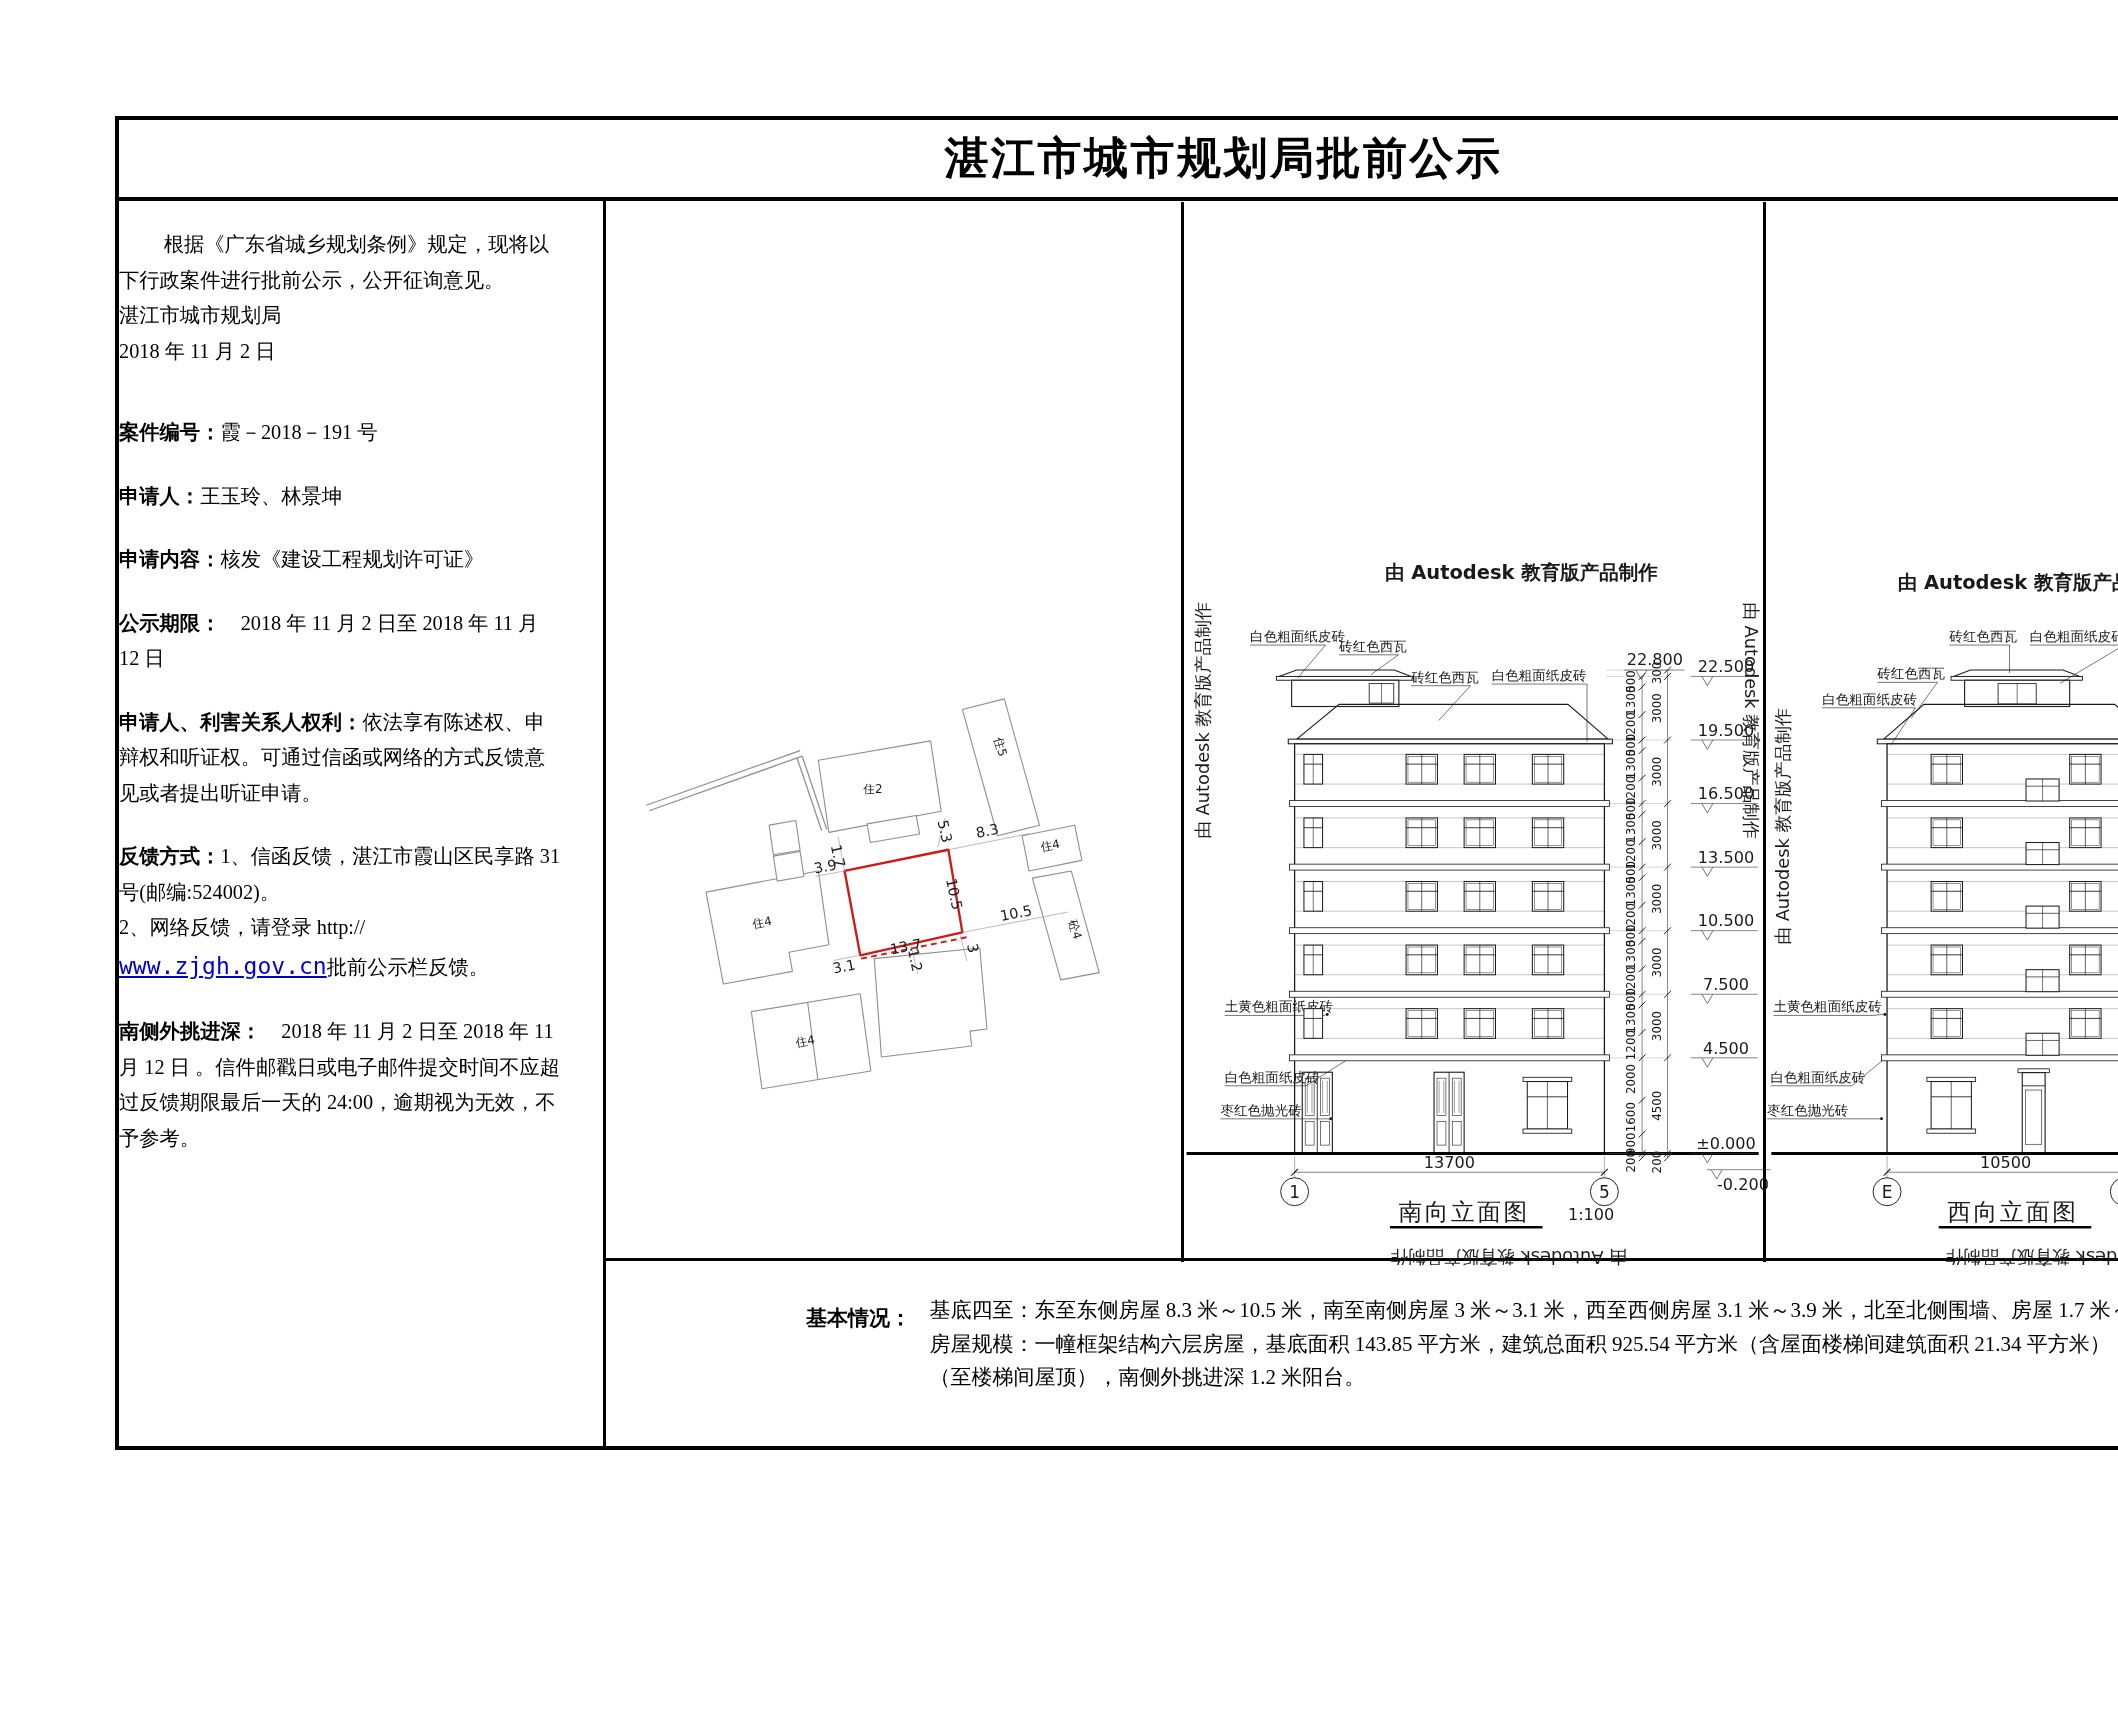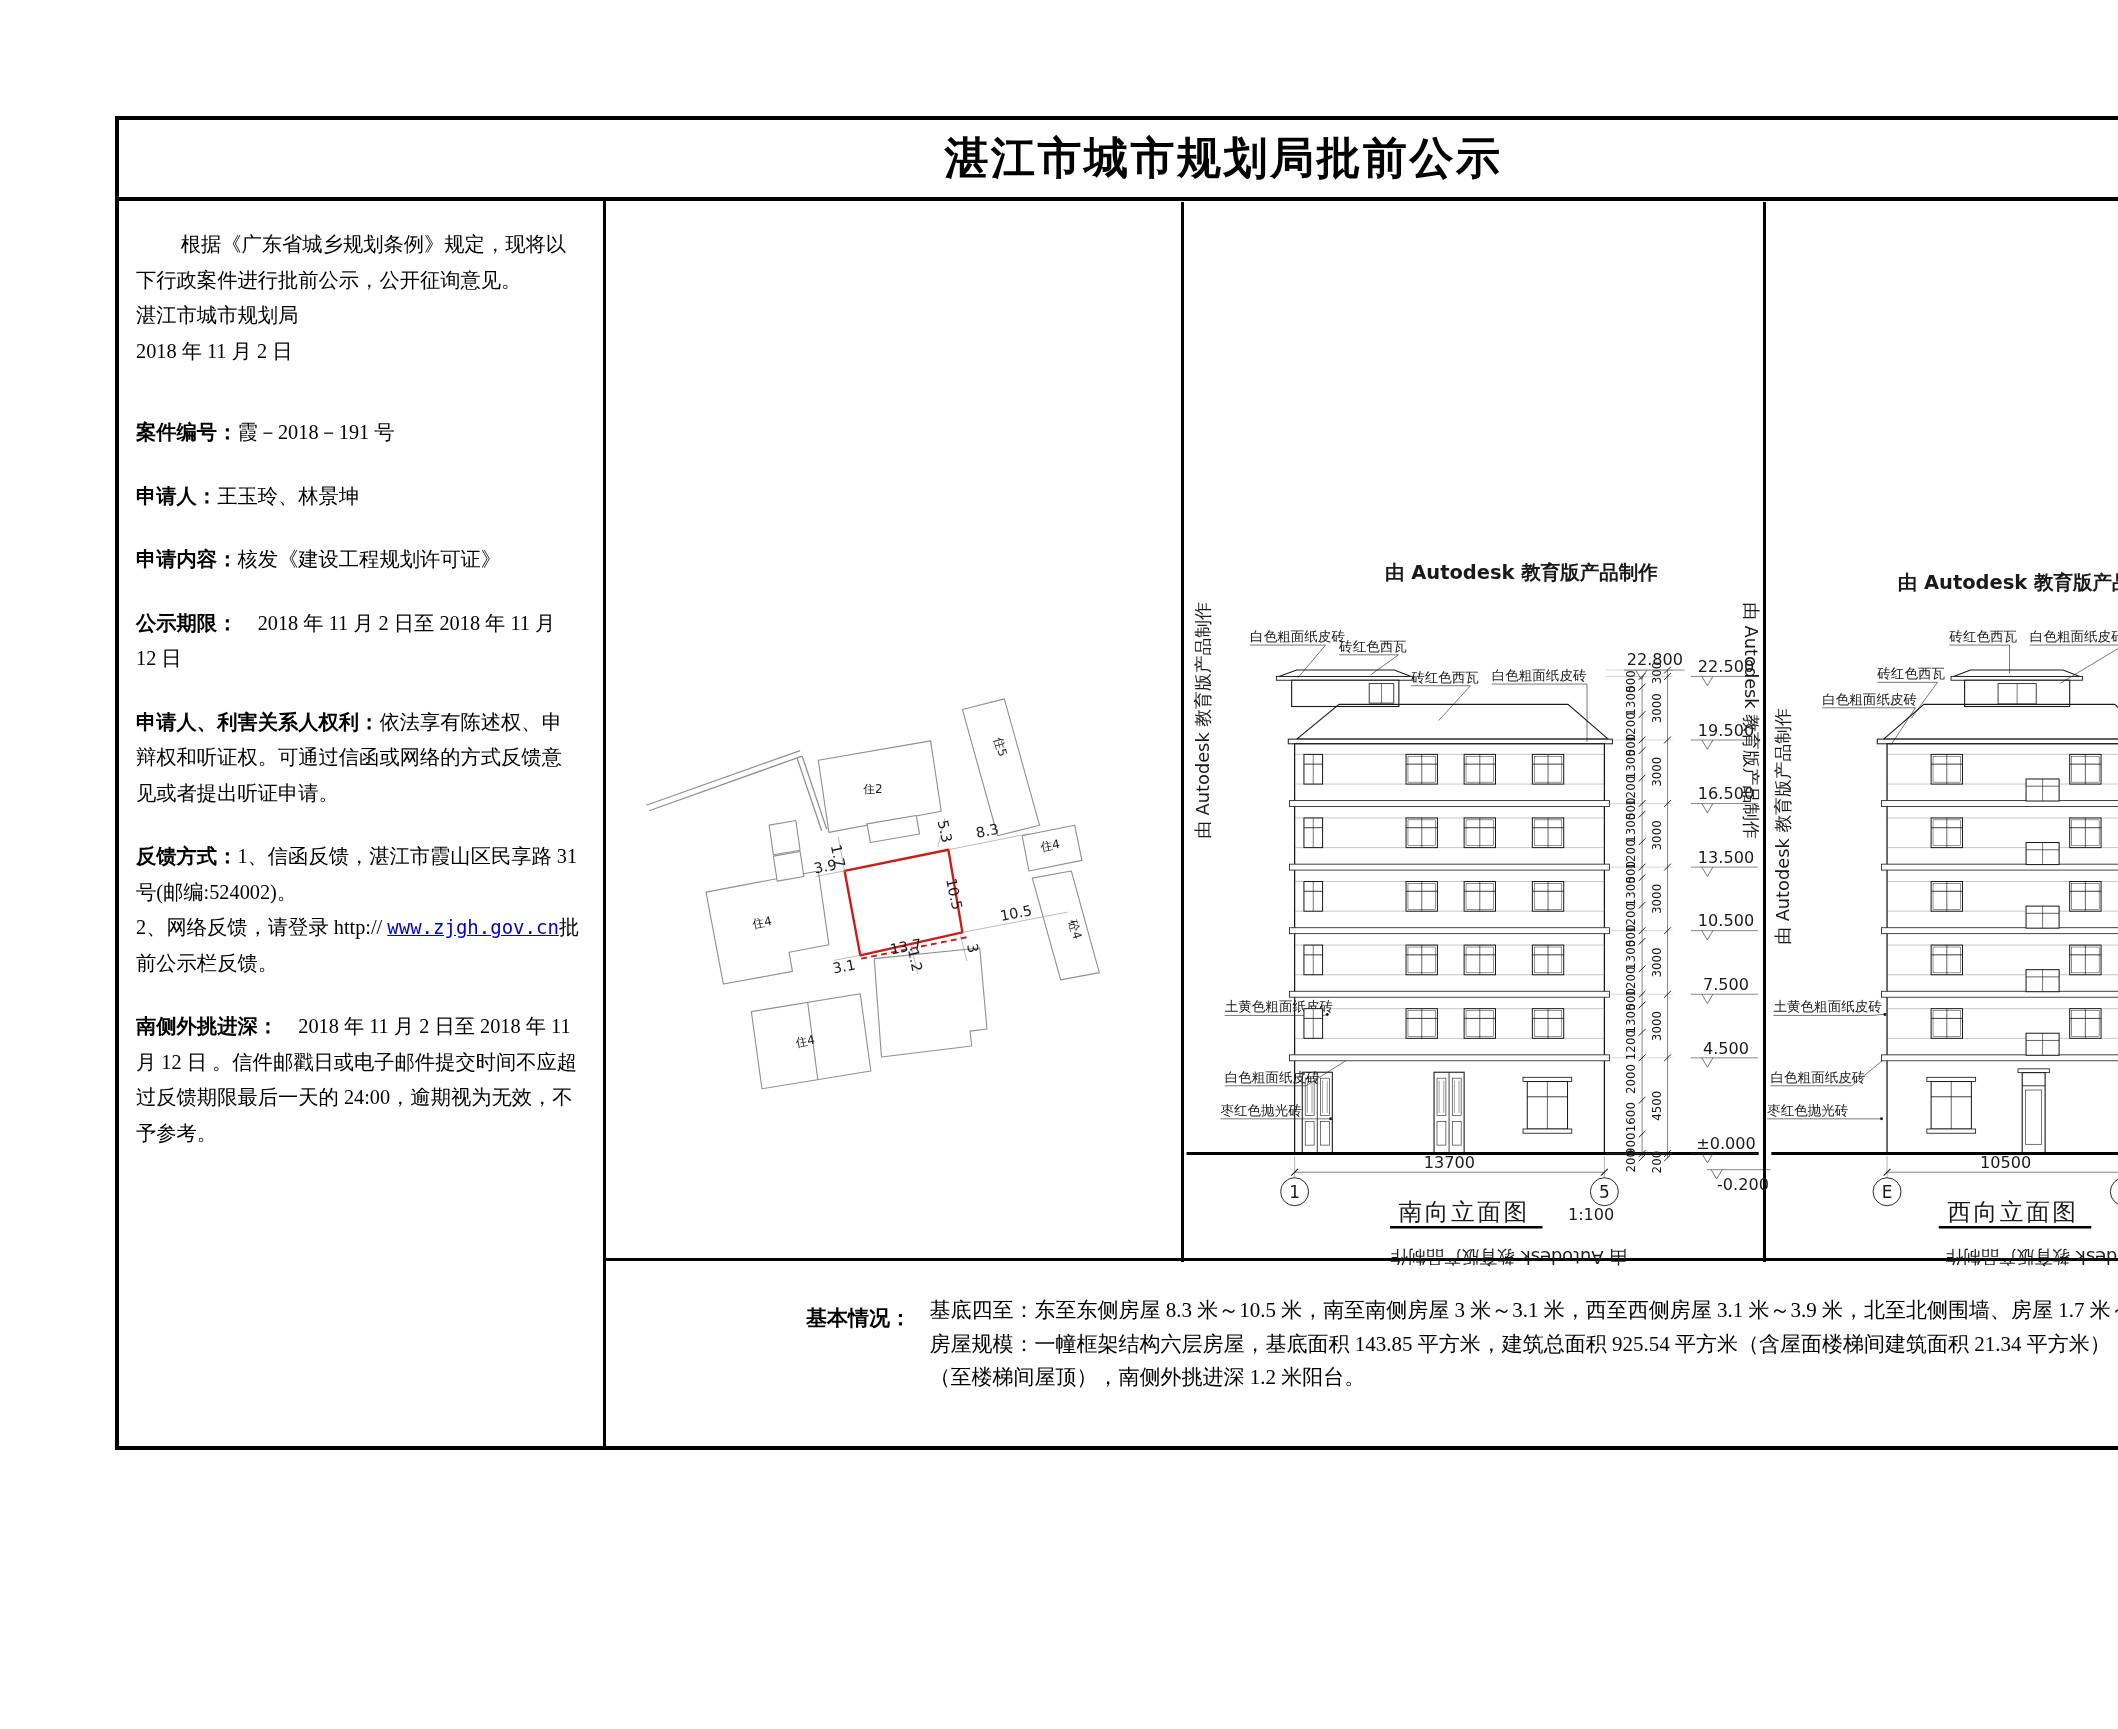--- a/index.html
+++ b/index.html
@@ -1,26 +1,26 @@
 <!DOCTYPE html>
 <html style="font-size:6.8px"><head>
 <meta charset="utf-8">
 <style>
   html,body{margin:0;padding:0;background:#ffffff;}
   #page{position:relative;width:2446px;height:1730px;background:#fff;font-family:"Liberation Serif",serif;color:#000;overflow:hidden;}
   .line{position:absolute;background:#000;}
   #title{position:absolute;left:115px;top:116px;width:2217px;height:85px;display:flex;align-items:center;justify-content:center;font-size:44px;font-weight:bold;letter-spacing:2.5px;}
-  #leftcol{position:absolute;left:119px;top:205px;width:479px;height:1240px;padding:22px 18px 0 17px;box-sizing:border-box;font-size:20.3px;line-height:1.75;}
+  #leftcol{position:absolute;left:102px;top:205px;width:479px;height:1240px;padding:22px 18px 0 17px;box-sizing:border-box;font-size:20.3px;line-height:1.75;}
   #leftcol p{margin:0;}
   #leftcol .gap{height:18px;}
   #leftcol .item{margin-top:28px;}
   .ind{text-indent:2.2em;}
   .rt{padding-right:30px;}
   b{font-weight:bold;}
-  .lnk{color:#0000cc;text-decoration:underline;font-family:"DejaVu Sans Mono","Liberation Mono",monospace;font-size:19px;}
+  .lnk{color:#0000cc;text-decoration:underline;font-family:"DejaVu Sans Mono","Liberation Mono",monospace;font-size:23px;}
   #inforow{position:absolute;left:603px;top:1258px;width:1729px;height:191px;box-sizing:border-box;padding:36px 25.4px 0 203px;font-size:21px;line-height:1.6;}
   #inforow .wrap{display:flex;align-items:flex-start;}
   #inforow .lbl{font-weight:bold;white-space:nowrap;margin-right:18.6px;margin-top:8px;}
   #inforow .txt{flex:1;}
   #inforow .txt p{margin:0;}
   svg text{font-family:"DejaVu Sans","Liberation Sans",sans-serif;fill:#1a1a1a;}
   .cad{stroke:#1a1a1a;fill:none;}
 </style>
 </head>
 <body>

